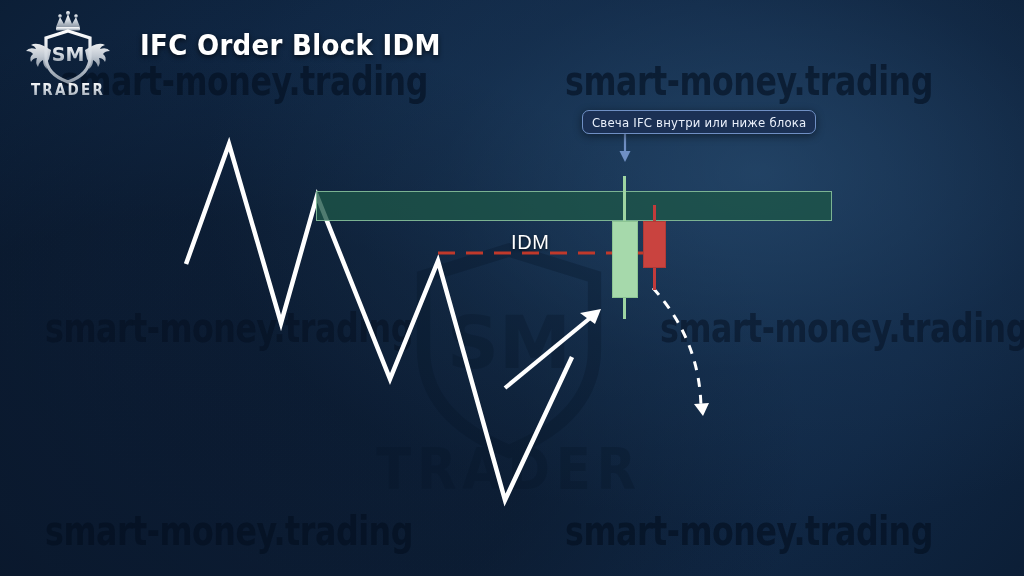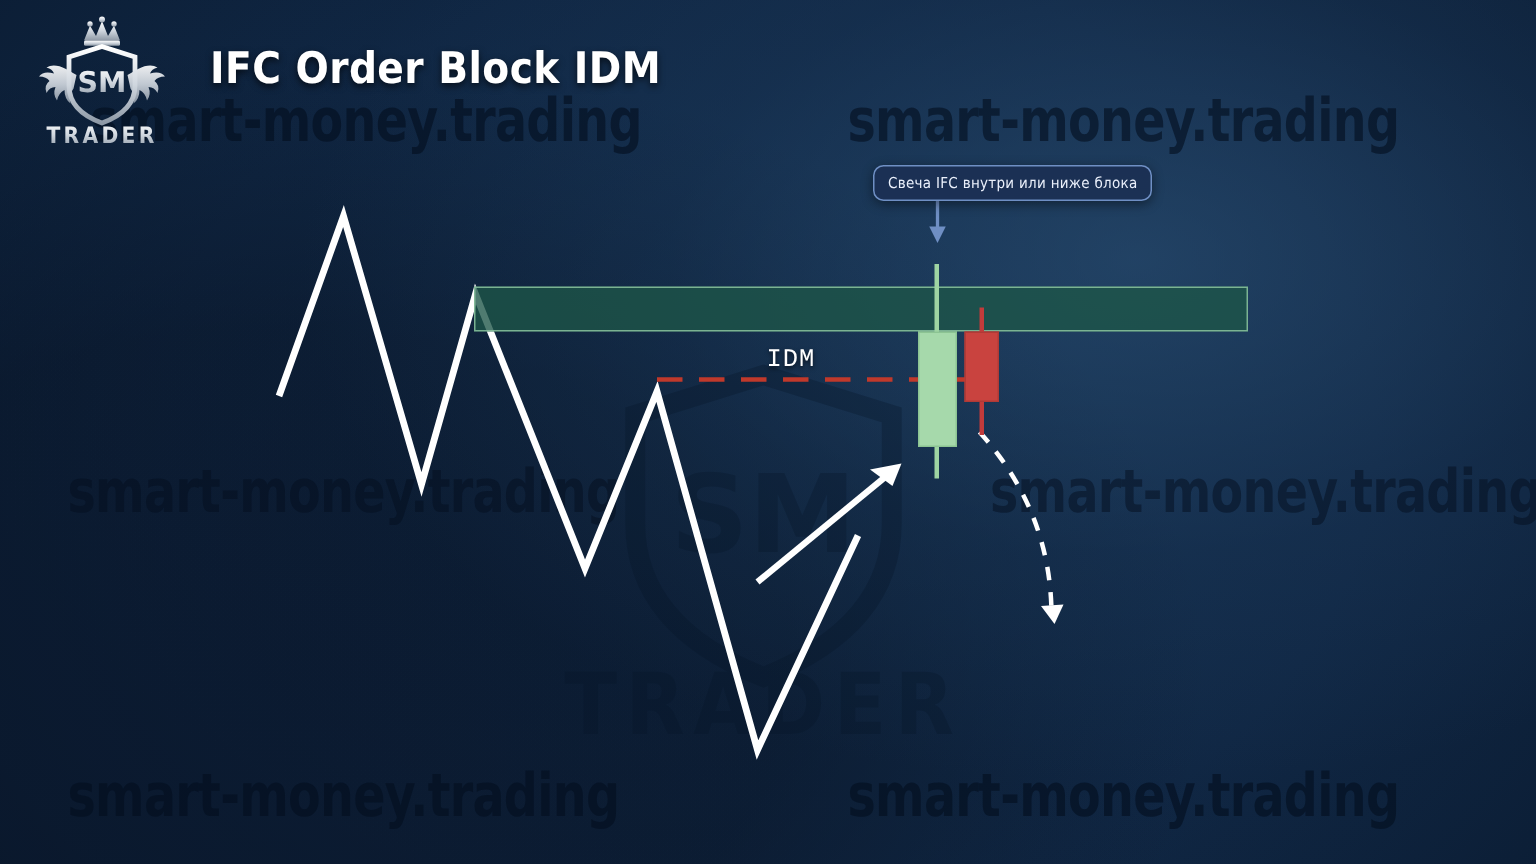--- a/index.html
+++ b/index.html
@@ -50,39 +50,39 @@
   #order-block-label {
     position:absolute; left:420px; top:196px;
     font-family:"DejaVu Sans Condensed","Liberation Sans", sans-serif;
     font-size:17px; font-weight:400; letter-spacing:1.2px;
     color:#a8dcae;
     white-space:nowrap;
   }
   
   #idm-label {
     position:absolute; left:511px; top:231px;
-    font-family:Liberation Mono, monospace;
-    font-size:17px; font-weight:400; letter-spacing:0.6px;
+    font-family:Liberation Sans, sans-serif;
+    font-size:20px; font-weight:400; letter-spacing:0.6px;
     color:#ffffff; white-space:nowrap;
     text-shadow:0 1px 3px rgba(0,0,0,0.7);
   }
   
   #tooltip {
     position:absolute; left:582px; top:110px;
     height:24px; padding:0 9px;
     display:flex; align-items:center;
     background:rgba(27,48,84,0.92);
     border:1.4px solid #6f8fc4;
     border-radius:7px;
     box-shadow:0 2px 8px rgba(0,0,0,0.45);
     white-space:nowrap;
   }
   #tooltip-text {
     font-family:"DejaVu Sans Condensed","Liberation Sans", sans-serif;
-    font-size:10px; color:#eaf0fb; letter-spacing:0.2px;
+    font-size:13px; color:#eaf0fb; letter-spacing:0.2px;
   }
   
   .candle-wick { position:absolute; }
   .candle-body { position:absolute; }
   #candle-green-wick-up { left:623px; top:176px; width:3px; height:47px; background:#9ed4a2; }
   #candle-green-wick-dn { left:623px; top:297px; width:3px; height:22px; background:#9ed4a2; }
   #candle-green-body   { left:612px; top:221px; width:26px; height:77px; background:#a6d9ab; border:1px solid #8cc493; }
   #candle-red-wick-up  { left:653px; top:205px; width:3px; height:18px; background:#c23b3b; }
   #candle-red-wick-dn  { left:653px; top:266px; width:3px; height:24px; background:#c23b3b; }
   #candle-red-body     { left:643px; top:221px; width:23px; height:47px; background:#c9433f; border:1px solid #b03a36; }

